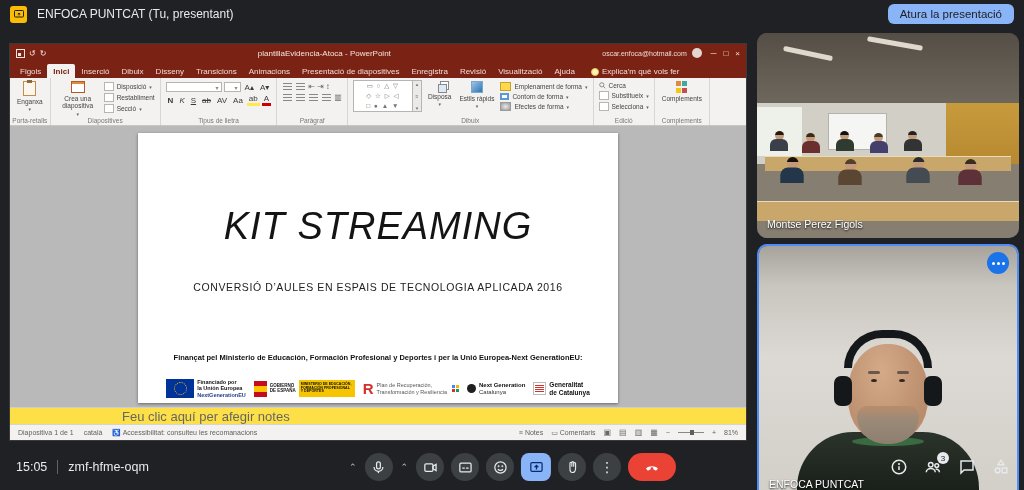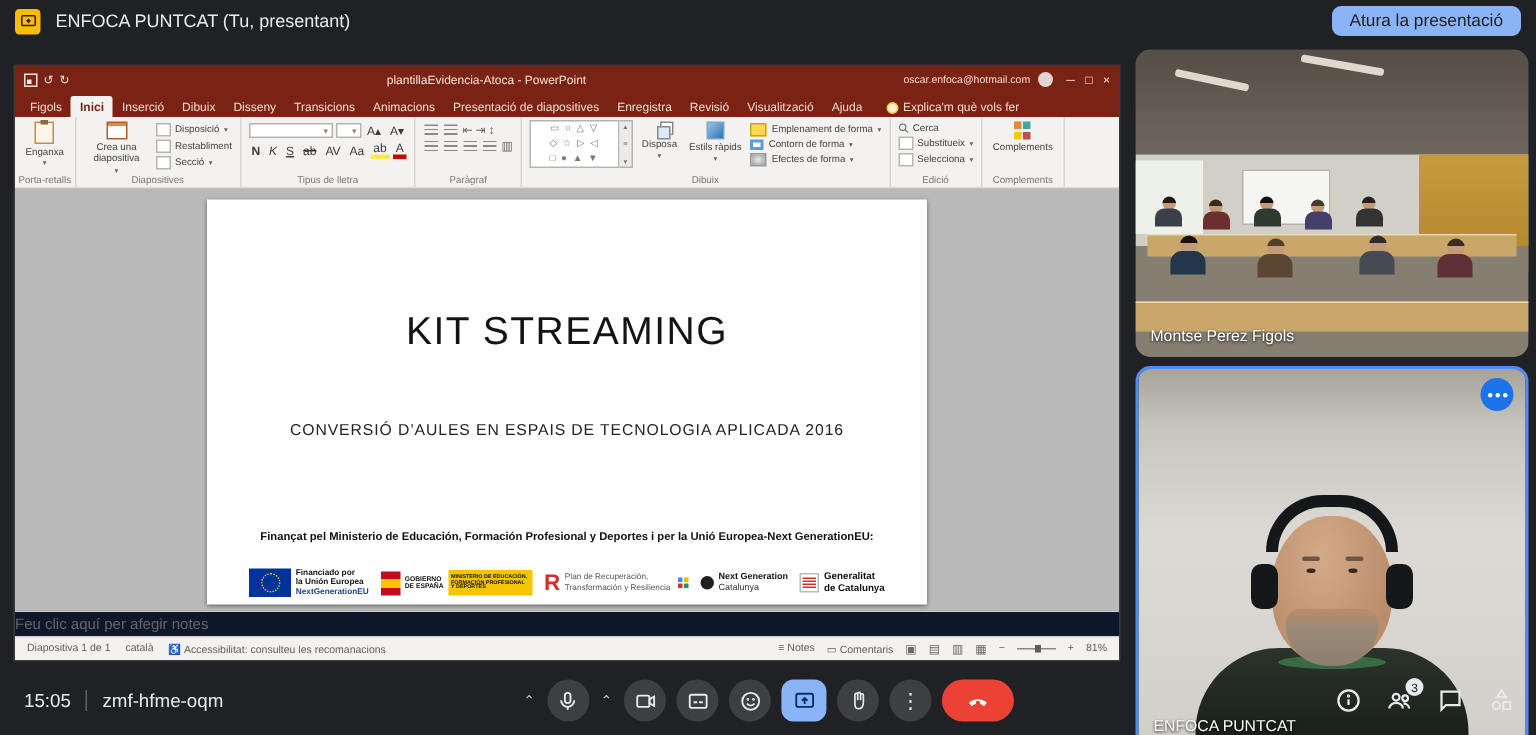--- a/index.html
+++ b/index.html
@@ -75,22 +75,22 @@
   .ic-outline{width:9px;height:7px;border:2px solid #5b9bd5;box-sizing:border-box;background:#fff;}
   .ic-effects{width:9px;height:7px;background:radial-gradient(#e8e8e8,#9a9a9a);border:1px solid #9a9a9a;}
   .ic-grid{width:12px;height:12px;display:grid;grid-template-columns:5px 5px;grid-gap:1px;}
   .ic-grid i{width:5px;height:5px;background:#e08a3c;} .ic-grid i:nth-child(2){background:#3fa9a0;}
   .ic-grid i:nth-child(3){background:#f2c811;} .ic-grid i:nth-child(4){background:#c0504d;}
 
   
   .ppt-canvas{flex:1;background:#b9b9b9;position:relative;overflow:hidden;}
   .slide{position:absolute;left:50%;top:7px;transform:translateX(-50%);width:480px;height:270px;
          background:#fff;box-shadow:0 1px 3px rgba(0,0,0,.45);}
-  .s-title{position:absolute;top:72px;left:0;right:0;text-align:center;font-size:26px;font-weight:500;
-           color:#141414;letter-spacing:1px;}
+  .s-title{position:absolute;top:72px;left:0;right:0;text-align:center;font-size:38px;font-weight:500;
+           color:#141414;letter-spacing:1px;font-style:italic;}
   .s-sub{position:absolute;top:148px;left:0;right:0;text-align:center;font-size:10.5px;font-weight:500;
          color:#222;letter-spacing:.6px;}
   .s-fund{position:absolute;top:220px;left:0;right:0;text-align:center;font-size:7.5px;font-weight:bold;color:#111;}
   .logos{position:absolute;bottom:5px;left:0;right:0;display:flex;justify-content:center;gap:8px;align-items:center;}
   .logo{display:flex;align-items:center;gap:3px;}
   .lg-txt{display:flex;flex-direction:column;line-height:1.15;}
   .lg-txt b{font-size:5.5px;color:#111;} .lg-txt i{font-style:normal;font-size:5.5px;color:#223e8c;font-weight:bold;}
   .eu-flag{width:28px;height:19px;background:#003399;display:flex;align-items:center;justify-content:center;}
   .eu-flag i{width:11px;height:11px;border:1px dotted #ffcc00;border-radius:50%;display:block;}
   .es-flag{width:13px;height:16px;display:flex;flex-direction:column;}
@@ -104,22 +104,22 @@
   .prtr-px i{width:3px;height:3px;} .prtr-px i:nth-child(1){background:#4285f4;}
   .prtr-px i:nth-child(2){background:#f4b400;} .prtr-px i:nth-child(3){background:#d93025;}
   .prtr-px i:nth-child(4){background:#0f9d58;}
   .ng-dot{width:9px;height:9px;border-radius:50%;background:#1f1f1f;}
   .ng-txt b{font-size:6px;color:#111;} .ng-txt span{font-size:6px;color:#333;}
   .gen-ic{width:13px;height:13px;background:#fff;border:1px solid #bbb;display:flex;flex-direction:column;
           justify-content:space-evenly;padding:1px;box-sizing:border-box;}
   .gen-ic i{height:1.5px;background:#d0312d;display:block;}
   .gen-txt b{font-size:6.5px;color:#111;display:block;line-height:1.15;}
 
-  .ppt-notes{height:16px;background:#0f172a;border-top:1px solid #d0cecc;font-size:10px;color:#666;
-             display:flex;align-items:center;}
+  .ppt-notes{height:16px;background:#fde047;border-top:1px solid #d0cecc;font-size:13px;color:#666;
+             display:flex;align-items:center;padding-left:112px;}
   .ppt-status{height:15px;background:#f3f2f1;border-top:1px solid #d6d4d2;display:flex;align-items:center;
               font-size:7px;color:#605e5c;padding:0 8px;gap:10px;white-space:nowrap;}
   .st-right{margin-left:auto;display:flex;align-items:center;gap:8px;}
   .zoomline{width:26px;height:1px;background:#8a8886;position:relative;display:inline-block;}
   .zoomline i{position:absolute;left:12px;top:-2px;width:4px;height:5px;background:#605e5c;}
 
   
   .tile{position:absolute;right:5px;width:262px;border-radius:10px;overflow:hidden;background:#3c4043;}
   .tile1{top:33px;height:205px;}
   .tile2{top:244px;height:256px;border:2px solid var(--activeborder,#4c8df6);box-sizing:border-box;}

